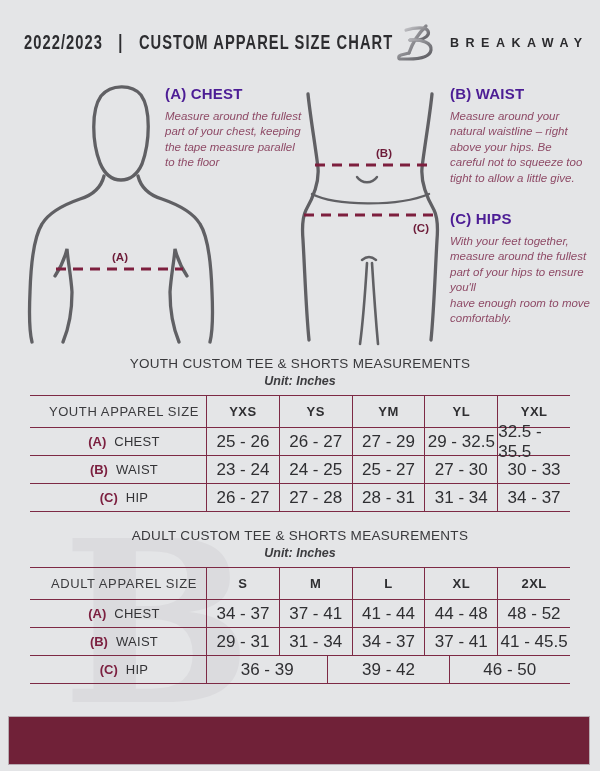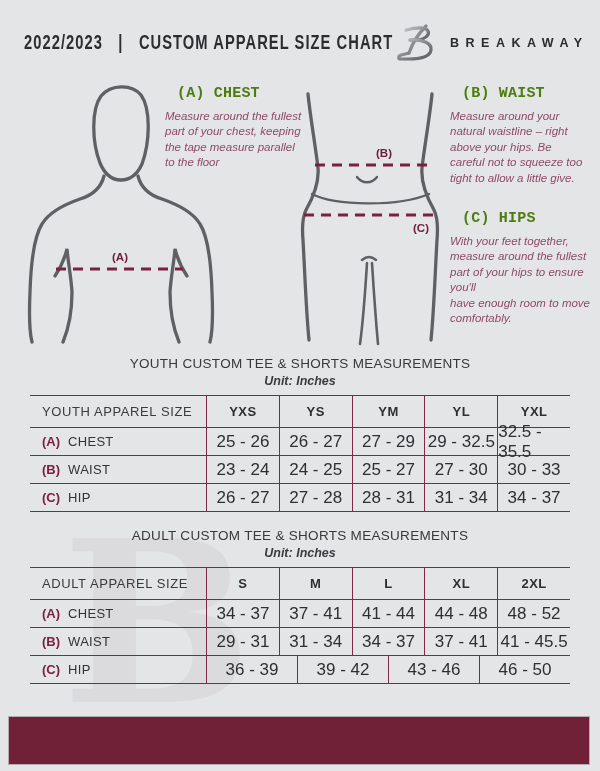--- a/index.html
+++ b/index.html
@@ -25,23 +25,22 @@
     margin-left:10px;font-size:12.5px;font-weight:bold;color:#2b2b2e;
     letter-spacing:6.5px;white-space:nowrap;
   }
 
   
   .fig-svg{left:0;top:0;width:600px;height:771px;z-index:1;pointer-events:none;}
 
   
   .guide{z-index:2;}
   .guide h3{
-    margin:0 0 7px 12px;font-size:15px;font-weight:bold;color:#4d7c0f;
+    margin:0 0 7px 0;font-size:15px;font-weight:bold;color:#4c1d95;
     letter-spacing:.2px;
-    font-family:Liberation Mono, monospace;
   }
   .guide p{
     margin:0;font-size:11.5px;line-height:1.34;font-style:italic;
     color:#8e4a66;white-space:pre-line;
   }
   .guide-a{left:165px;top:85px;width:138px;}
   .guide-b{left:450px;top:85px;width:138px;}
   .guide-c{left:450px;top:210px;width:142px;}
 
   
@@ -53,21 +52,21 @@
     left:0;right:0;text-align:center;z-index:2;
     font-size:12.5px;font-style:italic;font-weight:bold;color:#3c3c3f;
   }
 
   
   .ts-table{left:30px;width:540px;z-index:2;}
   .ts-row{display:flex;border-bottom:1.5px solid #7d2a45;}
   .ts-row.head{border-top:1.5px solid #7d2a45;height:31px;}
   .ts-row.data{height:27px;}
   .cell{display:flex;align-items:center;justify-content:center;}
-  .cell.lab{width:176px;justify-content:flex-start;padding-left:12px;box-sizing:border-box;}
+  .cell.lab{width:176px;justify-content:center;padding-left:12px;box-sizing:border-box;}
   .cell.val{flex:1;border-left:1.5px solid #7d2a45;}
   .hdr-lab{font-size:13px;color:#3b3b3e;letter-spacing:.6px;}
   .hdr-size{font-size:13px;font-weight:bold;color:#2f2f32;letter-spacing:.4px;}
   .row-prefix{font-size:13px;font-weight:bold;color:#7c2040;}
   .row-label{font-size:13px;color:#333336;margin-left:8px;letter-spacing:.3px;}
   .val-text{font-size:17px;color:#2f2f32;}
 
   
   .footer-bar{
     left:8px;top:716px;width:582px;height:49px;
@@ -306,21 +305,18 @@
       <span class="row-prefix">(C)</span>
       <span class="row-label">HIP</span>
     </div>
     <div class="cell val">
         <span class="val-text">36 - 39</span>
       </div>
     <div class="cell val">
         <span class="val-text">39 - 42</span>
       </div>
     <div class="cell val">
-        <span class="val-text">43 - 46</span>
-      </div>
-    <div class="cell val">
         <span class="val-text">46 - 50</span>
       </div>
   </div>
 </div>
 
 <div class="abs footer-bar"></div>
 
 </body></html>

